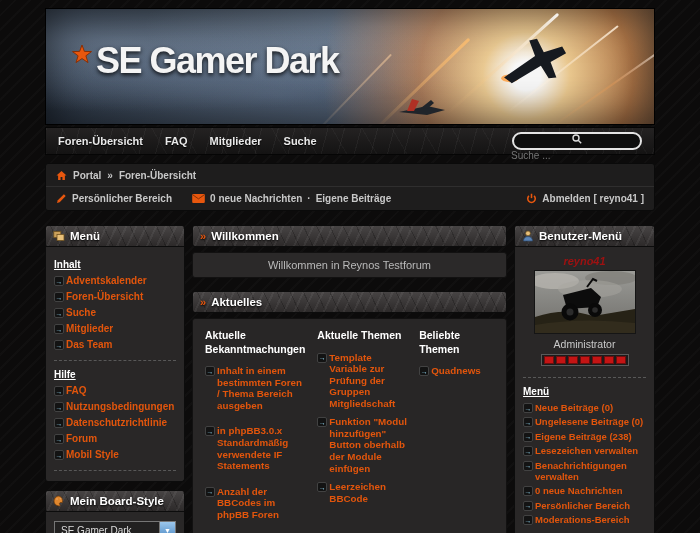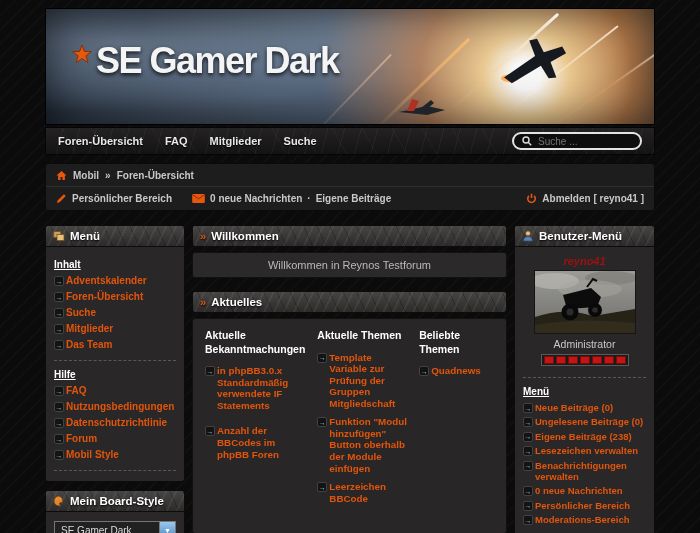--- a/index.html
+++ b/index.html
@@ -44,21 +44,21 @@
   
   .navbar { margin-top:2px; height:28px; display:flex; align-items:center; gap:22px; padding:0 12px;
     border:1px solid #050505;
     background:
       repeating-linear-gradient(105deg, rgba(255,255,255,.045) 0 1px, transparent 1px 16px),
       repeating-linear-gradient(60deg, rgba(255,255,255,.03) 0 1px, transparent 1px 26px),
       linear-gradient(#242222, #141313); }
   .nav-link { color:#e9e9e9; font-size:11px; font-weight:bold; text-decoration:none;
               text-shadow:0 1px 1px #000; cursor:pointer; }
   .searchbox { margin-left:auto; display:flex; align-items:center; gap:6px; width:130px; height:18px;
-               border:2px solid #e4e4e4; border-radius:10px; background:#0e0e0e; padding:0 8px; }
+               border:2px solid #e4e4e4; border-radius:10px; background:#0e0e0e; padding:0 8px;flex-direction:column; }
   .searchbox input { flex:1; min-width:0; background:transparent; border:0; outline:none;
                      color:#cfcfcf; font-size:10px; font-family:"Liberation Sans",sans-serif; }
 
   
   .crumbs { margin-top:8px; background:#1e1d1d; border:1px solid #0a0a0a; border-radius:3px; }
   .crumb-row { height:23px; display:flex; align-items:center; gap:6px; padding:0 10px;
                color:#c8c8c8; font-size:10px; font-weight:bold; }
   .crumb-row.first { border-bottom:1px solid #2f2e2e; }
   .crumb-link { color:#c8c8c8; text-decoration:none; cursor:pointer; }
   .crumb-right { margin-left:auto; display:flex; align-items:center; gap:5px; }
@@ -177,21 +177,21 @@
       </svg>
       <input placeholder="Suche ..." style="">
     </div>
   </div>
 
   <div class="crumbs">
     <div class="crumb-row first">
       <svg class="ico" width="11" height="11" viewBox="0 0 12 12">
         <path d="M6 1 L0.5 6 H2.3 V11 H5 V7.6 H7 V11 H9.7 V6 H11.5 Z" fill="#e8570e"></path>
       </svg>
-      <a class="crumb-link">Mobil</a>
+      <a class="crumb-link">Portal</a>
       <span>»</span>
       <span>Foren-Übersicht</span>
     </div>
     <div class="crumb-row">
       <span class="crumb-group">
         <svg class="ico" width="11" height="11" viewBox="0 0 12 12">
           <path d="M1 11 L2 8 L8.6 1.4 L10.6 3.4 L4 10 Z" fill="#e8570e"></path>
         </svg>
         <a class="crumb-link">Persönlicher Bereich</a>
       </span>
@@ -317,20 +317,24 @@
 
       <div class="panel-hd solo" style="margin-top:13px;">
         <span class="arr"></span>
         <span>Aktuelles</span>
       </div>
       <div class="news-wrap">
         <div class="news-col c1">
           <div class="col-hd">Aktuelle Bekanntmachungen</div>
           <ul class="mlist">
 
+              <li class="mi">
+                <span class="bul"></span>
+                <a class="olink">Inhalt in einem bestimmten Foren / Thema Bereich ausgeben</a>
+              </li>
 
               <li class="mi">
                 <span class="bul"></span>
                 <a class="olink">in phpBB3.0.x Standardmäßig verwendete IF Statements</a>
               </li>
 
               <li class="mi">
                 <span class="bul"></span>
                 <a class="olink">Anzahl der BBCodes im phpBB Foren</a>
               </li>

